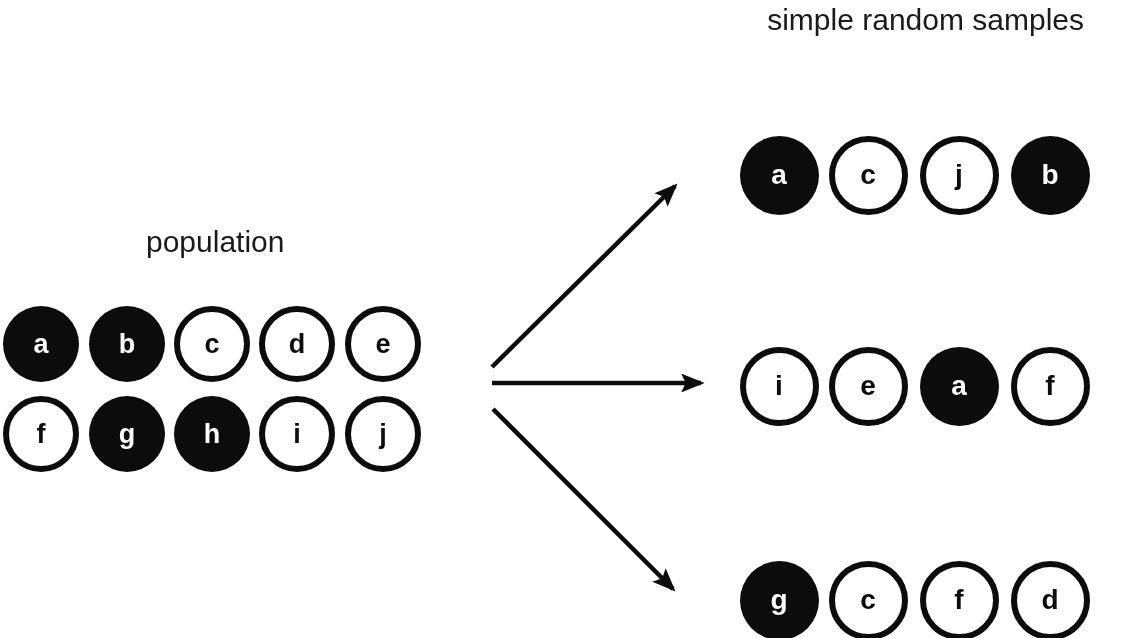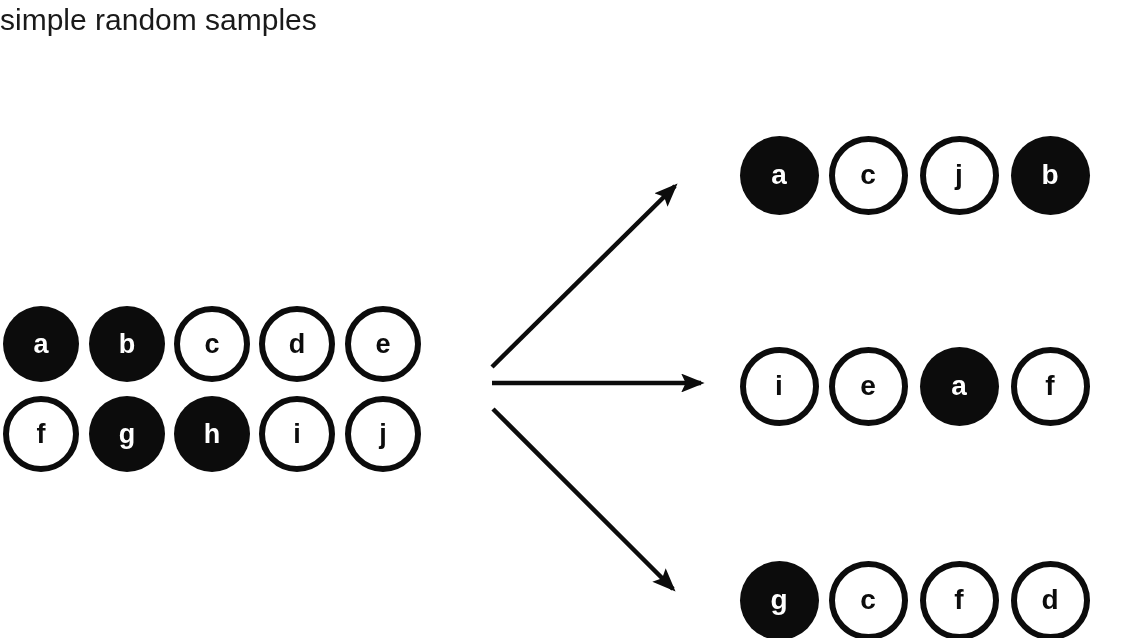--- a/index.html
+++ b/index.html
@@ -20,21 +20,21 @@
     color: #1a1a1a;
     font-size: 30px;
     line-height: 36px;
     white-space: nowrap;
     font-weight: 400;
   }
   #samples-title {
     left: 0;
     top: 2px;
     width: 1122px;
-    text-align: left;
+    text-align: right;
     padding-right: 38px;
     box-sizing: border-box;
   }
   #samples-title .line2 { display: block; }
   #population-label {
     left: 146px;
     top: 224px;
   }
   .circle {
     position: absolute;
@@ -79,20 +79,21 @@
 </style>
 </head>
 <body>
 
 <div id="canvas">
 
   <div class="label-text" id="samples-title">
     <span>simple random samples</span>
   </div>
 
+  <div class="label-text" id="population-label">population</div>
 
   <div id="population-group">
       <div class="circle pop-circle filled" style="left: 3px; top: 306px;">a</div>
       <div class="circle pop-circle filled" style="left: 89px; top: 306px;">b</div>
       <div class="circle pop-circle outlined" style="left: 174px; top: 306px;">c</div>
       <div class="circle pop-circle outlined" style="left: 259px; top: 306px;">d</div>
       <div class="circle pop-circle outlined" style="left: 345px; top: 306px;">e</div>
       <div class="circle pop-circle outlined" style="left: 3px; top: 396px;">f</div>
       <div class="circle pop-circle filled" style="left: 89px; top: 396px;">g</div>
       <div class="circle pop-circle filled" style="left: 174px; top: 396px;">h</div>

